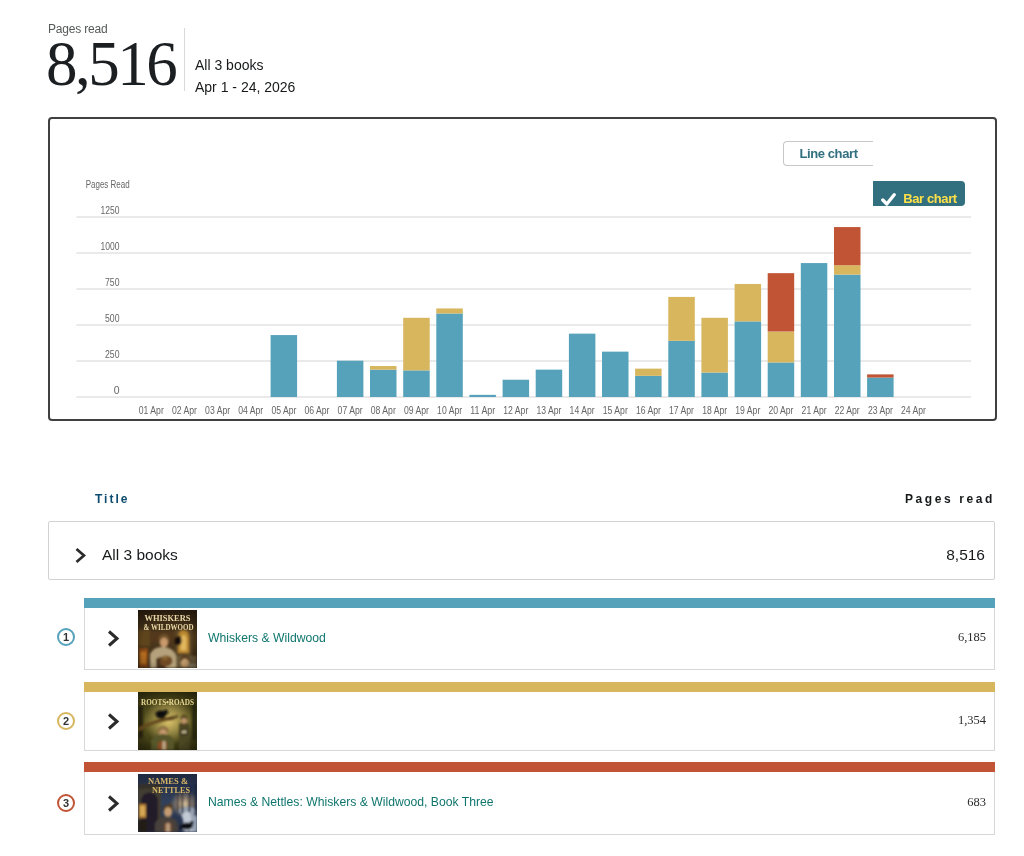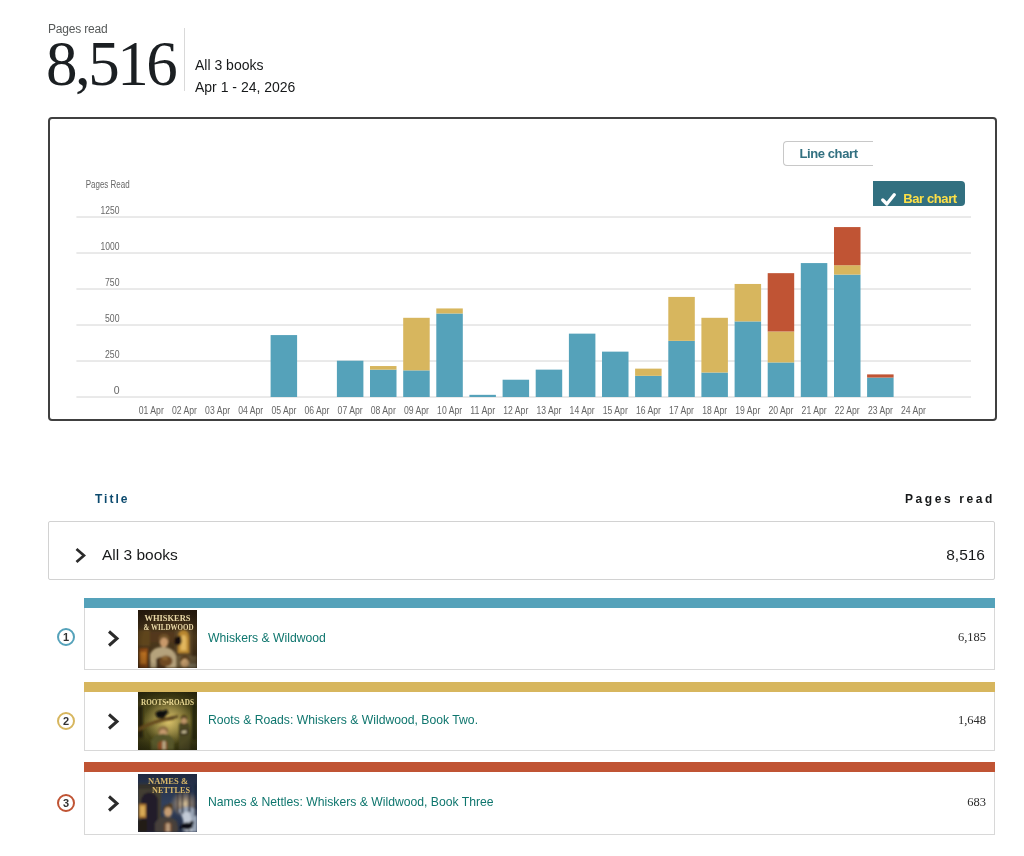--- a/index.html
+++ b/index.html
@@ -228,22 +228,21 @@
         <circle cx="46" cy="26.5" r="3.2" fill="#4a3a1a"></circle>
         <circle cx="46" cy="28.8" r="3.1" fill="#bd9468"></circle>
         <path d="M43 28 q0 -4.4 3 -4.4 q3 0 3 4.4 l-1 0 q0 -3.4 -2 -3.4 q-2 0 -2 3.4 z" fill="#4a3a1a"></path>
         <path d="M44.2 31.2 q1.8 1.6 3.6 0 l0 1.8 h-3.6 z" fill="#42331a"></path>
         <path d="M42 38 l8 -1 v5 l-8 1 z" fill="#2e2410"></path>
         <path d="M43.5 39 l5 -0.7 v2.6 l-5 0.7 z" fill="#c8bd96"></path>
       </g>
       <rect width="59" height="58" fill="url(#c2vig)"></rect>
       <text x="29.5" y="12.5" font-family="Liberation Serif, serif" font-size="8.2" font-weight="bold" fill="#ead995" text-anchor="middle" textLength="53" lengthAdjust="spacingAndGlyphs">ROOTS•ROADS</text>
     </svg>
-    <span class="btitle">Roots &amp; Roads: Whiskers &amp; Wildwood, Book Two.</span>
-    <span class="bval">1,648</span>
+    <span class="bval">1,354</span>
   </div>
   <div class="abs circ" style="top:712px; border-color:#d7b65e;">2</div>
 
   <div class="abs colorbar" style="top:762px; background:#c05434;"></div>
   <div class="abs bookrow" style="top:772px; height:63px;">
     <svg class="chev" width="14" height="19" viewBox="0 0 14 19">
       <path d="M3 2.5 L11 9.5 L3 16.5" stroke="#2b2b2b" stroke-width="3" fill="none"></path>
     </svg>
     <svg class="cover" viewBox="0 0 59 58" id="cover3">
       <defs>

